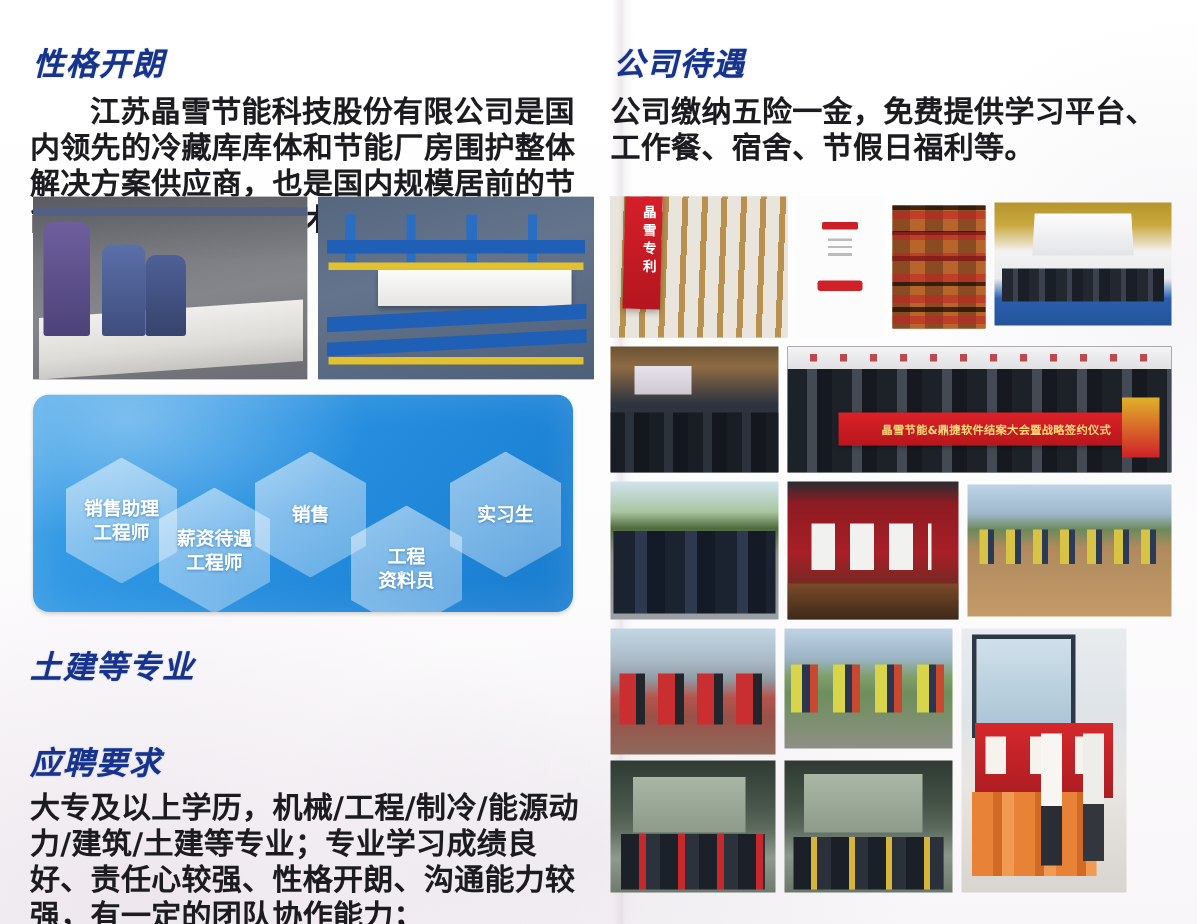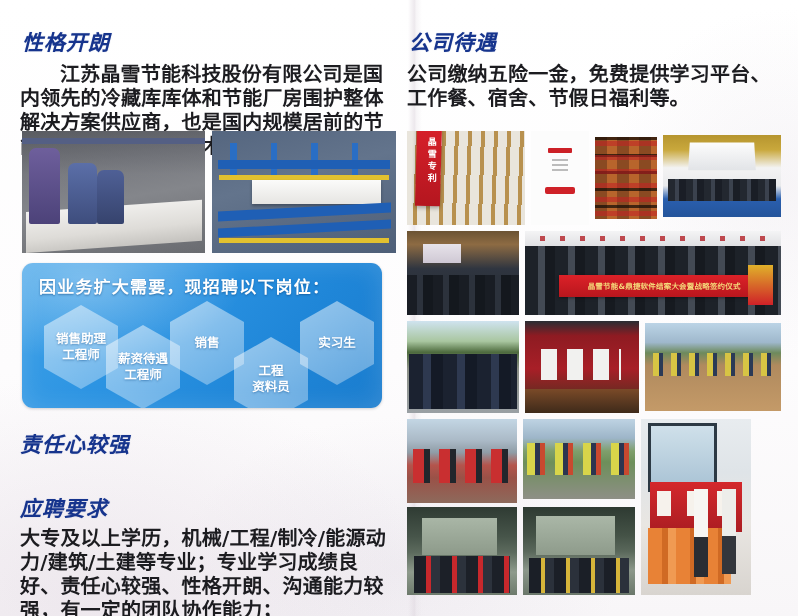--- a/index.html
+++ b/index.html
@@ -313,21 +313,20 @@
           <div class="yellow"></div>
           <div class="panelslab"></div>
           <div class="rail r2"></div>
           <div class="rail r3"></div>
           <div class="yellow2"></div>
         </div>
       </div>
     </div>
 
     <div id="jobs-panel">
-      <div id="jobs-title">因业务扩大需要，现招聘以下岗位：</div>
 
       <div class="hex h1">
         <span>销售助理</span>
         <span>工程师</span>
       </div>
       <div class="hex h2">
         <span>薪资待遇</span>
         <span>工程师</span>
       </div>
       <div class="hex h3">
@@ -335,21 +334,21 @@
       </div>
       <div class="hex h4">
         <span>工程</span>
         <span>资料员</span>
       </div>
       <div class="hex h5">
         <span>实习生</span>
       </div>
     </div>
 
-    <h2 class="sec" id="salary-head">责任心较强</h2>
+    <h2 class="sec" id="salary-head">土建等专业</h2>
 
     <h2 class="sec" id="req-head">应聘要求</h2>
     <p class="body" id="req-text">大专及以上学历，机械/工程/制冷/能源动力/建筑/土建等专业；专业学习成绩良好、责任心较强、性格开朗、沟通能力较强，有一定的团队协作能力；</p>
   </div>
 
   <div class="col-right">
 
     <h2 class="sec" id="welfare-head">公司待遇</h2>
     <p class="body" id="welfare-text">公司缴纳五险一金，免费提供学习平台、工作餐、宿舍、节假日福利等。</p>
 

